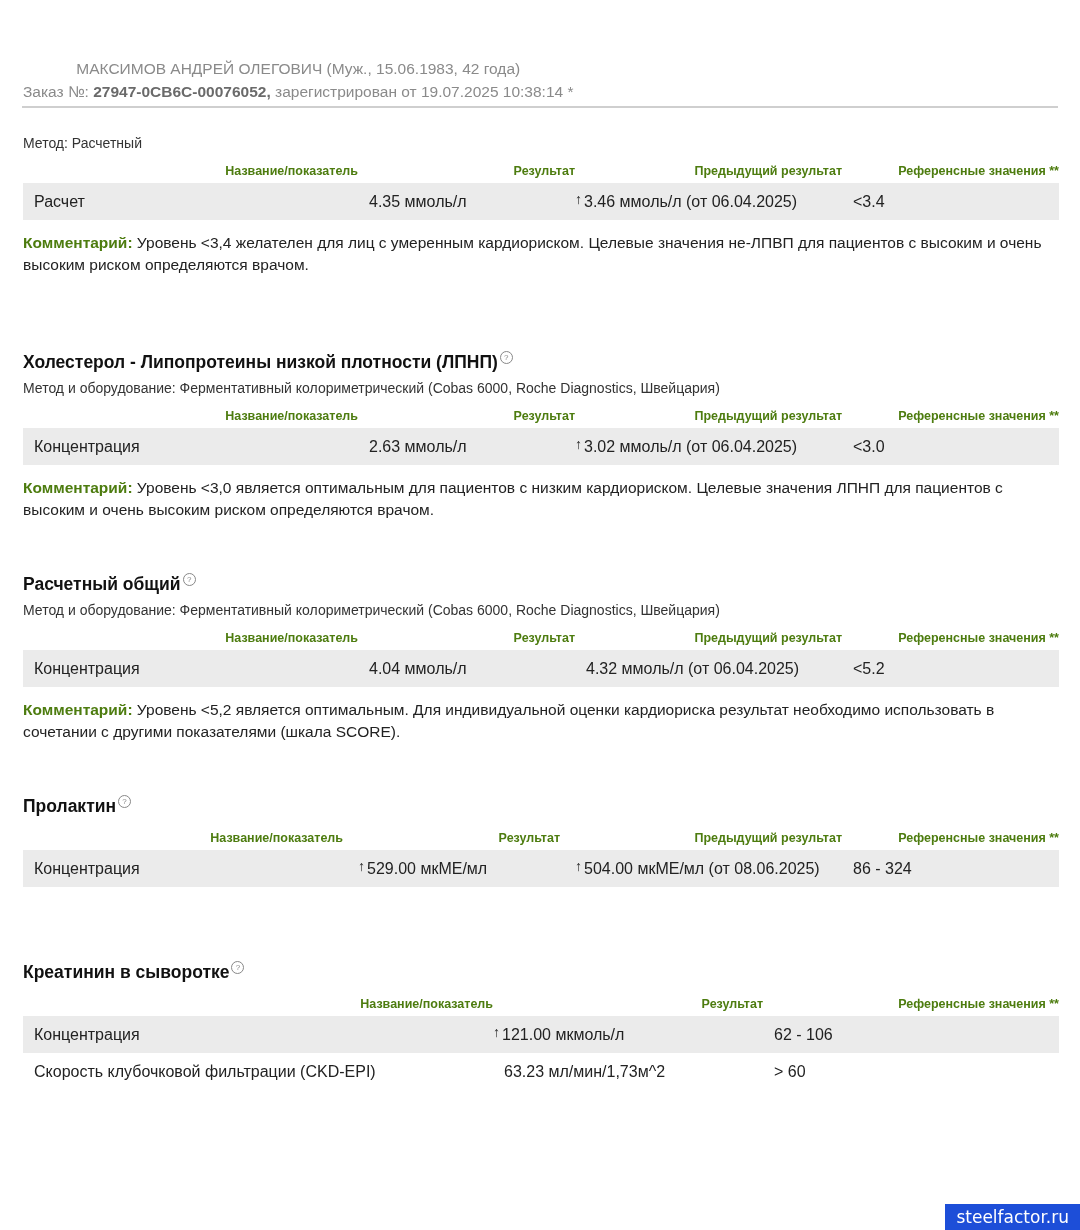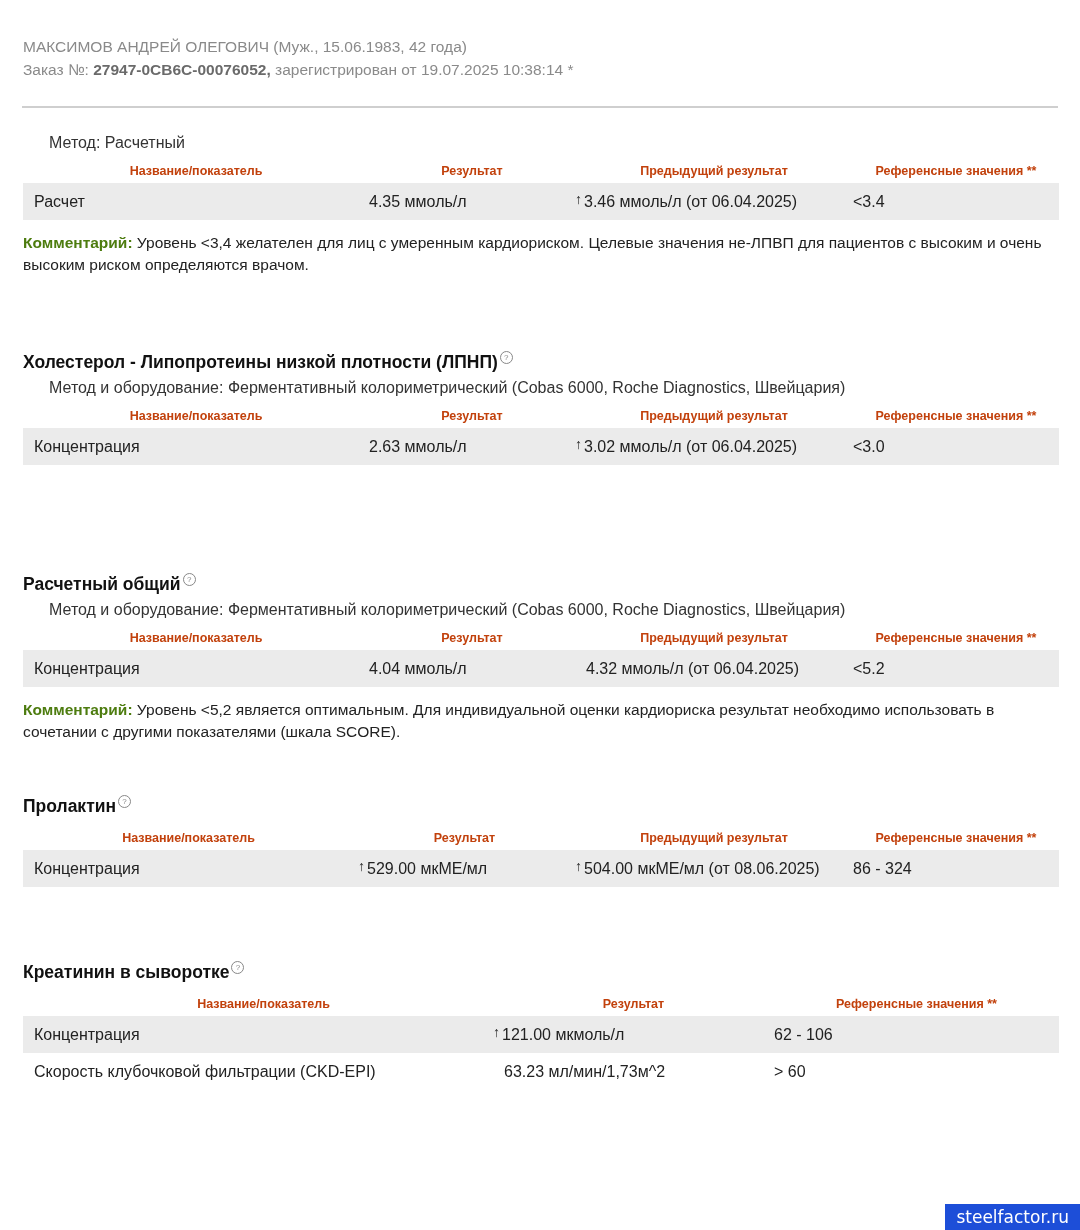--- a/index.html
+++ b/index.html
@@ -1,28 +1,28 @@
 <!DOCTYPE html>
 <html><head>
 <meta charset="utf-8">
 <style>
   html, body { margin: 0; padding: 0; background: #ffffff; }
   body { width: 1080px; height: 1230px; position: relative; overflow: hidden;
          font-family: "Liberation Sans", "DejaVu Sans", sans-serif; color: #1a1a1a; }
-  .header { position: absolute; left: 23px; top: 35px; font-size: 15.5px; color: #8a8a8a; line-height: 23px; }
+  .header { position: absolute; left: 23px; top: 57px; font-size: 15.5px; color: #8a8a8a; line-height: 23px; text-align: center; }
   .header b { color: #6a6a6a; }
   .divider { position: absolute; left: 22px; width: 1036px; top: 106px; height: 2px; background: #cfcfcf; }
   .section { position: absolute; left: 23px; width: 1036px; }
   .title { font-size: 17.5px; font-weight: bold; color: #111; line-height: 24px; white-space: nowrap; }
   .help { display: inline-block; width: 11px; height: 11px; border: 1px solid #888; border-radius: 50%;
           font-size: 8px; line-height: 11px; text-align: center; color: #888; font-weight: normal;
           vertical-align: top; margin-left: 2px; margin-top: 1px; }
-  .method { font-size: 16px; color: #333; margin-top: 6px; line-height: 16px; margin-left: 26px; }
+  .method { font-size: 14px; color: #333; margin-top: 6px; line-height: 16px; }
   table { border-collapse: collapse; width: 1036px; margin-top: 8px; table-layout: fixed; }
-  th { font-size: 12.5px; font-weight: bold; text-align: center; padding: 4px 0 4px 11px; color: #c2410c; height: 16px; }
+  th { font-size: 12.5px; font-weight: bold; text-align: right; padding: 4px 0 4px 11px; color: #4d7c0f; height: 16px; }
   td { font-size: 16px; padding: 0 0 0 11px; height: 37px; color: #222; white-space: nowrap; }
   tr.shaded td { background: #ebebeb; margin-top: 12px; }
   .arrow { font-size: 14px; position: relative; top: -3px; margin-right: 2px; }
   .comment { font-size: 15.5px; line-height: 22px; margin-top: 12px; color: #222; }
   .comment b { color: #4d7c0f; }
   .watermark { position: absolute; right: 0; top: 1204px; background: #1d4ed8; color: #ffffff;
                font-size: 17px; padding: 3px 11px 4px 11px; font-family: "DejaVu Sans", sans-serif; }
 </style>
 </head>
 <body>
@@ -78,20 +78,21 @@
           <th>Референсные значения **</th>
     </tr>
     <tr class="shaded">
       <td>Концентрация</td>
       <td>2.63 ммоль/л</td>
       <td style="padding-left:0"><span class="arrow">↑</span><span>3.02 ммоль/л (от 06.04.2025)</span></td>
       <td>&lt;3.0</td>
     </tr>
   </tbody>
     </table>
+  <div class="comment"><b>Комментарий:</b> <span>Уровень &lt;3,0 является оптимальным для пациентов с низким кардиориском. Целевые значения ЛПНП для пациентов с высоким и очень высоким риском определяются врачом.</span></div>
 </div>
 
 <div class="section" style="top:572px">
   <div class="title"><span>Расчетный общий</span><span class="help">?</span></div>
   <div class="method">Метод и оборудование: Ферментативный колориметрический (Cobas 6000, Roche Diagnostics, Швейцария)</div>
   <table>
     <colgroup>
         <col style="width:335px">
         <col style="width:217px">
         <col style="width:267px">

